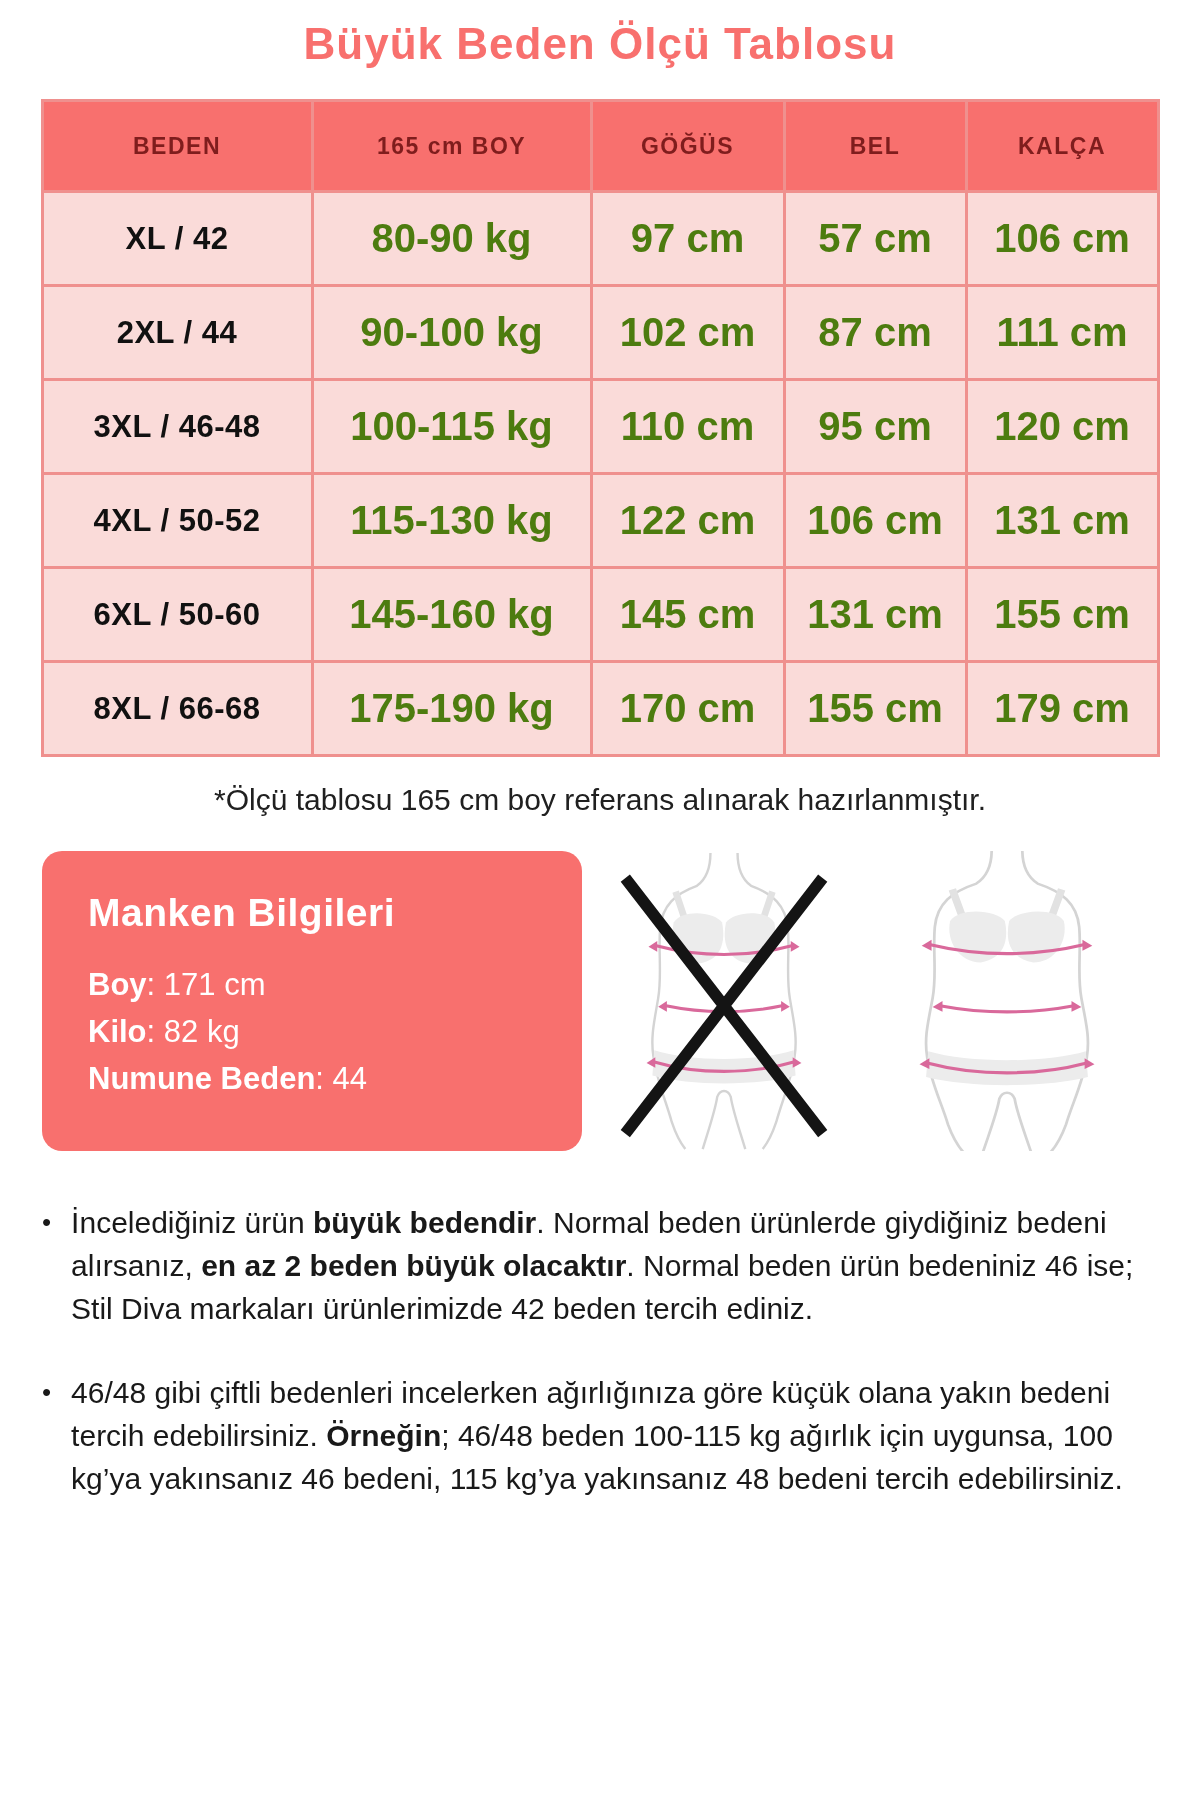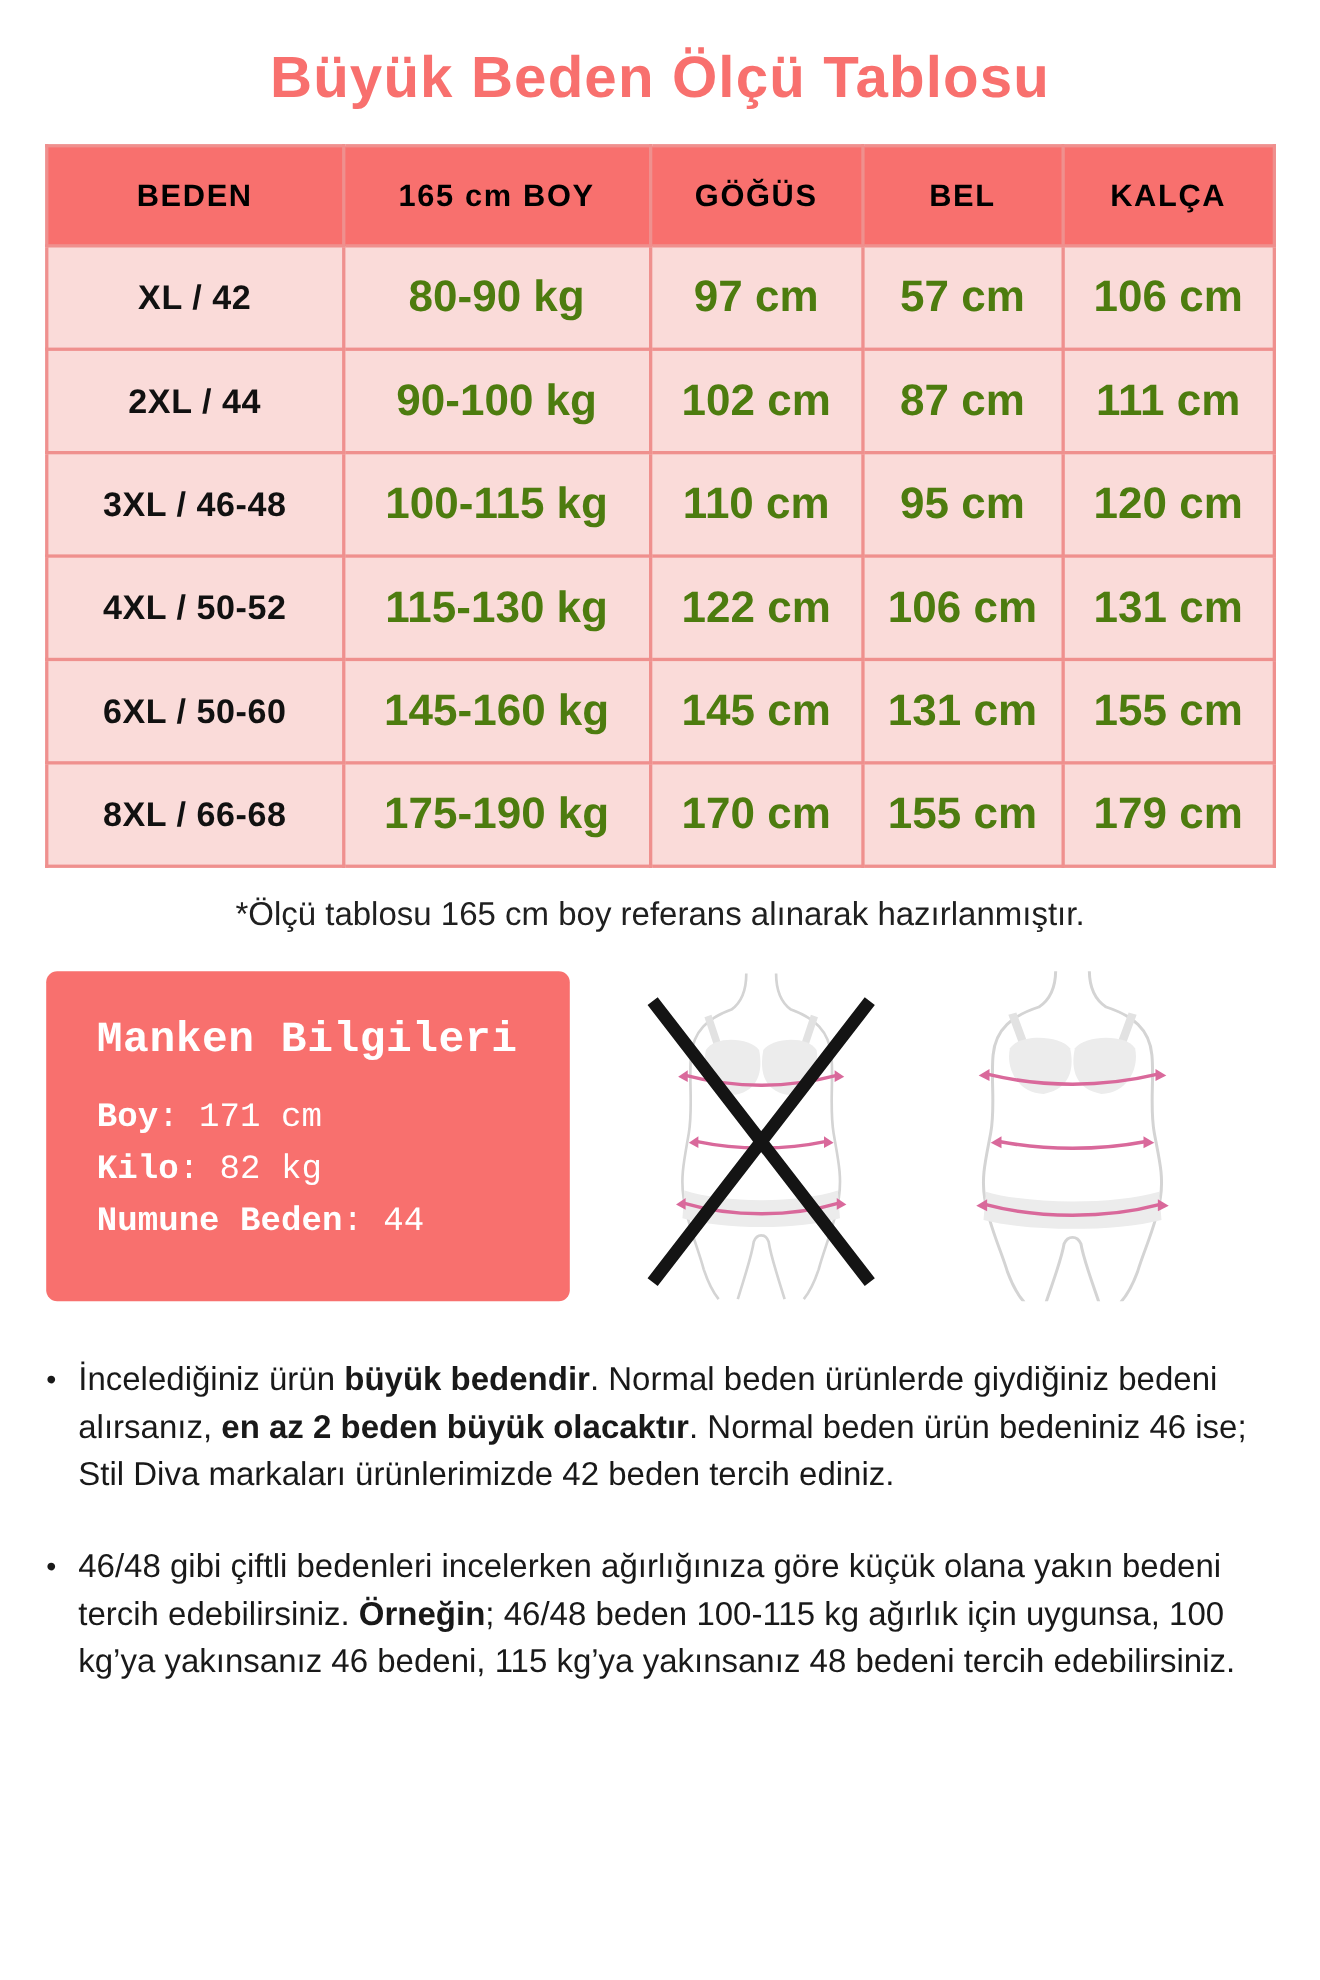--- a/index.html
+++ b/index.html
@@ -12,58 +12,58 @@
   html,body{margin:0;padding:0;background:#ffffff;}
   body{
     width:1200px;height:1800px;overflow:hidden;
     font-family:"Liberation Sans","DejaVu Sans",sans-serif;
     color:var(--ink);
   }
   .page{width:1200px;height:1800px;position:relative;}
 
   
   .title{
-    margin:0;padding-top:40px;text-align:center;
-    font-size:53px;font-weight:700;letter-spacing:1px;
+    margin:0;padding-top:19px;text-align:center;
+    font-size:44px;font-weight:700;letter-spacing:1px;
     color:var(--accent);
   }
 
   
   table.size-table{
     width:1116px;margin:30px auto 0;
     border-collapse:collapse;table-layout:fixed;
   }
   table.size-table th, table.size-table td{
     border:3px solid var(--grid);text-align:center;vertical-align:middle;
     padding:0;
   }
   table.size-table th{
-    background:var(--accent);color:#000000;
-    height:88px;font-size:28px;font-weight:700;letter-spacing:1.5px;
+    background:var(--accent);color:#7f1d1d;
+    height:88px;font-size:23px;font-weight:700;letter-spacing:1.5px;
   }
   table.size-table td{
     background:var(--rowbg);height:91px;font-size:40px;color:#4d7c0f;
     font-weight:700;
   }
   table.size-table td.c-first{
     font-weight:700;color:#111111;font-size:31px;letter-spacing:0.5px;
   }
 
   
   .note{
     margin:26px 0 0;text-align:center;font-size:30px;color:#202020;
   }
 
   
   .model-row{
     margin:34px 42px 0;display:flex;align-items:stretch;
   }
   .model-card{
-    width:476px;box-sizing:border-box;background:var(--accent);
-    border-radius:10px;padding:40px 46px 36px;color:#ffffff;font-family:Liberation Mono, monospace;
+    width:540px;box-sizing:border-box;background:var(--accent);
+    border-radius:20px;padding:40px 46px 36px;color:#ffffff;
   }
   .model-card h2{
     margin:0 0 26px;font-size:39px;font-weight:700;letter-spacing:0.5px;
   }
   .mfield{font-size:31px;line-height:1.52;}
   .mlabel{font-weight:700;}
 
   .figures{
     flex:1;display:flex;justify-content:center;align-items:center;gap:55px;
     padding-right:10px;

